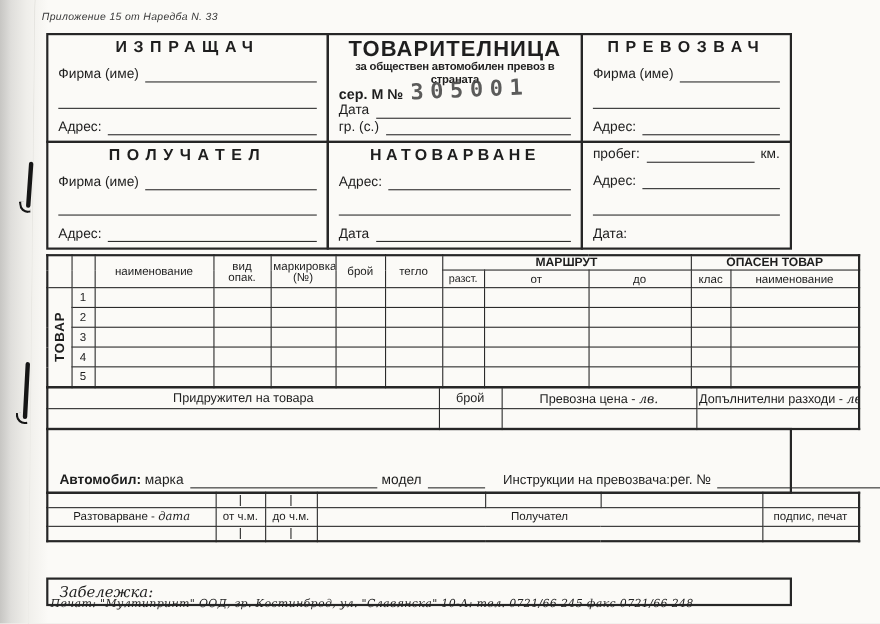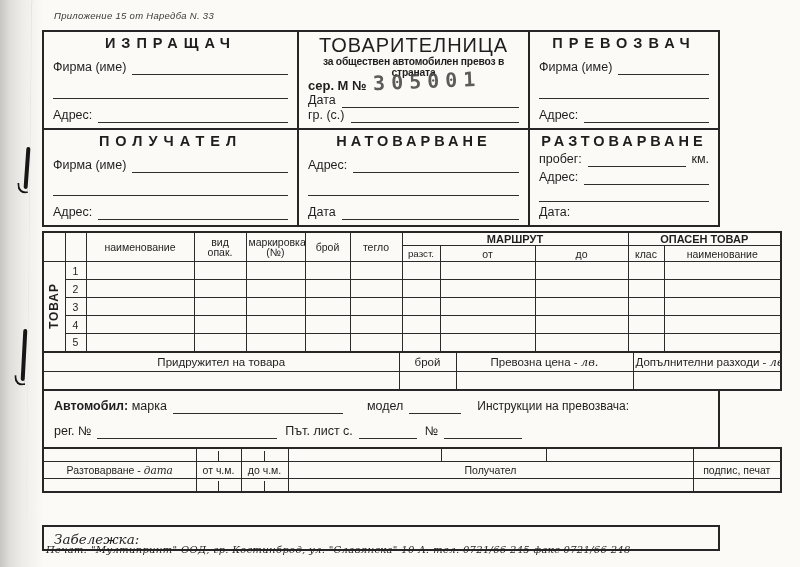--- a/index.html
+++ b/index.html
@@ -7,37 +7,37 @@
         font-family:"Liberation Sans",sans-serif;color:#1e1e1e;}
   .left-shade{position:absolute;left:0;top:0;width:44px;height:567px;pointer-events:none;
         background:linear-gradient(90deg,#c7c6c3 0,#dfdedb 10px,#efeeea 24px,rgba(251,250,247,0) 44px);}
   .paper-curve{position:absolute;left:28px;top:-30px;width:40px;height:640px;pointer-events:none;
         border-left:1.5px solid #d6d5d0;border-radius:45% 0 0 45% / 6% 0 0 6%;transform:rotate(.6deg);}
   .staple{position:absolute;width:4px;background:#161616;border-radius:3px;}
   .staple::after{content:"";position:absolute;left:-6px;bottom:-5px;width:8px;height:9px;
         border-left:2.5px solid #161616;border-bottom:2.5px solid #161616;border-radius:0 0 0 8px;transform:rotate(-8deg);}
   .staple1{left:25px;top:147px;height:42px;transform:rotate(4deg);}
   .staple2{left:22px;top:329px;height:52px;transform:rotate(3deg);}
-  .annotation{position:absolute;left:54px;top:10px;font-style:italic;font-size:9.5px;color:#3a3a3a;letter-spacing:.3px;}
+  .annotation{position:absolute;left:38px;top:10px;font-style:italic;font-size:9.5px;color:#3a3a3a;letter-spacing:.3px;}
 
   .form{position:absolute;left:42px;top:30px;width:678px;}
   .brow{display:flex;}
   .box{border:2px solid #262626;background:transparent;box-sizing:border-box;}
   .brow .box + .box{margin-left:-2px;}
   .row2{margin-top:-2px;}
 
   .btitle{text-align:center;font-weight:bold;font-size:14.5px;letter-spacing:6px;white-space:nowrap;}
   .bcol{display:flex;flex-direction:column;justify-content:space-between;padding:3px 9px 5px;}
   .fld{display:flex;align-items:flex-end;font-size:12.5px;line-height:15px;}
   .lbl{white-space:nowrap;}
   .ul{flex:1 1 auto;border-bottom:1.3px solid #2e2e2e;height:13px;margin-left:6px;min-width:10px;}
   .ul.full{margin-left:0;}
   .suffix{margin-left:5px;white-space:nowrap;}
 
-  .wb-title{text-align:center;font-weight:normal;font-size:20px;letter-spacing:1px;line-height:21px;}
+  .wb-title{text-align:center;font-weight:bold;font-size:20px;letter-spacing:1px;line-height:21px;}
   .wb-sub{text-align:center;font-weight:bold;font-size:10.3px;letter-spacing:-.2px;line-height:11px;}
   .serial-lbl{font-weight:bold;font-size:13px;}
   .stamp{position:absolute;left:74px;top:37px;font-family:"DejaVu Sans Mono",monospace;font-weight:bold;
          font-size:20px;letter-spacing:6px;color:#4a4a4a;transform:rotate(-2.5deg);opacity:.9;}
 
   .tgap{height:4px;}
   table{border-collapse:collapse;table-layout:fixed;width:738px;background:transparent;}
   table.frame{border:2px solid #262626;}
   td,th{border:1px solid #2b2b2b;padding:0 2px;font-size:10.5px;font-weight:normal;
         overflow:hidden;white-space:nowrap;}
@@ -47,21 +47,21 @@
   .crow{height:18px;}
   .num{text-align:center;font-size:10.5px;}
   .vside{writing-mode:vertical-rl;transform:rotate(180deg);font-weight:bold;font-size:12px;
          letter-spacing:1px;margin:0 auto;}
   .mt{margin-top:-2px;}
   .esc-lblrow{height:20px;}
   .esc-emptyrow{height:18px;}
   .esc td{font-size:11.5px;text-align:center;}
   .cur{font-style:italic;font-family:"DejaVu Serif",serif;}
 
-  .vehicle{height:60px;display:flex;flex-direction:column;justify-content:space-around;padding:3px 10px;}
+  .vehicle{height:60px;display:flex;justify-content:space-around;padding:3px 10px;}
   .vfld{display:flex;align-items:flex-end;font-size:12.5px;line-height:15px;}
   .b{font-weight:bold;}
   .w170{flex:0 0 170px;} .w52{flex:0 0 52px;} .w180{flex:0 0 180px;}
   .w58{flex:0 0 58px;} .w78{flex:0 0 78px;} .w85{flex:0 0 85px;}
   .instr{margin-left:16px;font-size:12px;}
   .script{font-style:italic;font-family:"DejaVu Serif",serif;}
 
   .sched td{text-align:center;font-size:10.5px;}
   .sr1{height:19px;} .sr2{height:14px;} .sr3{height:17px;} .sr4{height:13px;}
   .tick{display:inline-block;width:0;height:10px;border-left:1px solid #2b2b2b;vertical-align:middle;}
@@ -158,21 +158,20 @@
         <div class="fld">
             <span class="ul full"></span>
           </div>
         <div class="fld">
             <span class="lbl">Дата</span>
             <span class="ul"></span>
           </div>
       </div>
 
       <div class="box bcol" style="flex:1">
-        <div class="btitle" style="letter-spacing:4px">РАЗТОВАРВАНЕ</div>
         <div class="fld">
             <span class="lbl">пробег:</span>
             <span class="ul"></span>
             <span class="suffix">км.</span>
           </div>
         <div class="fld">
             <span class="lbl">Адрес:</span>
             <span class="ul"></span>
           </div>
         <div class="fld">
@@ -312,21 +311,21 @@
         <td></td>
       </tr>
     </tbody>
       </table>
 
     <div class="box vehicle mt">
       <div class="vfld">
         <span class="lbl b">Автомобил:</span>&nbsp;
         <span class="lbl">марка</span>
         <span class="ul w170"></span>
-        <span class="lbl" style="margin-left:24px">модел</span>
+        <span class="lbl" style="margin-left:4px">модел</span>
         <span class="ul w52"></span>
         <span class="lbl instr">Инструкции на превозвача:</span>
         <span style="flex:1"></span>
       </div>
       <div class="vfld">
         <span class="lbl">рег. №</span>
         <span class="ul w180"></span>
         <span class="lbl" style="margin-left:8px">Път. лист с.</span>
         <span class="ul w58"></span>
         <span class="lbl" style="margin-left:8px">№</span>

